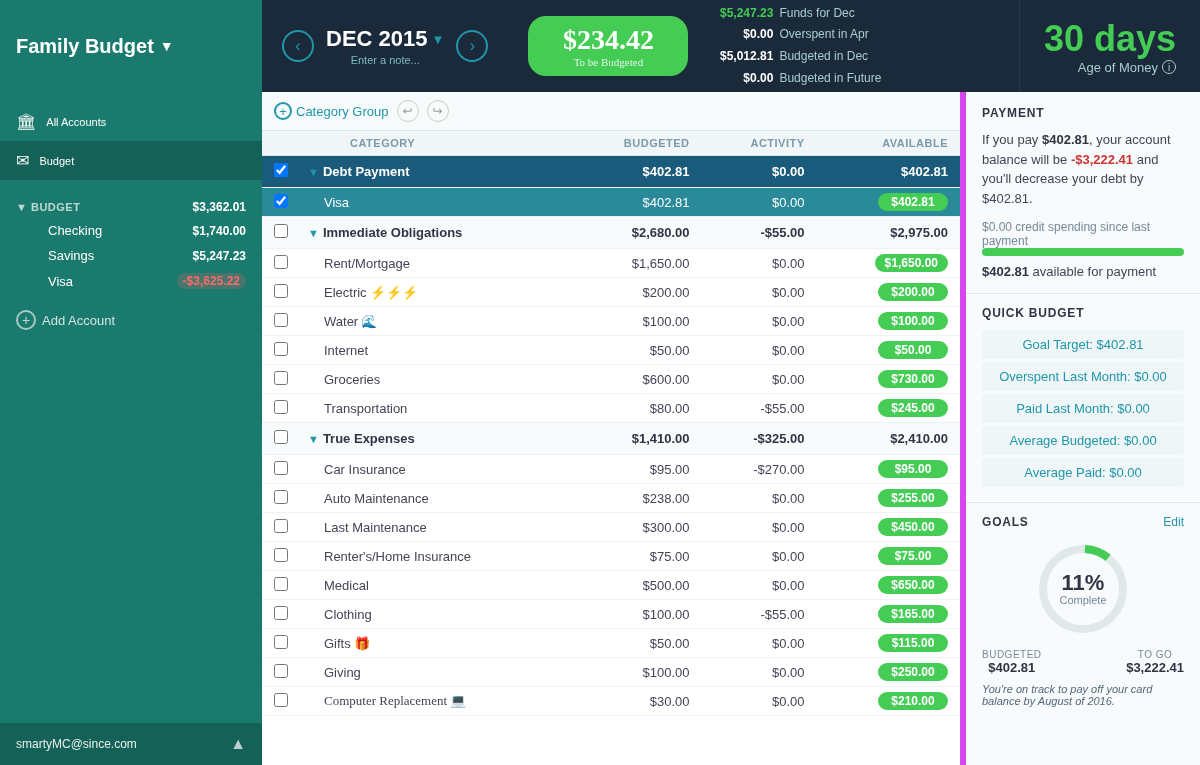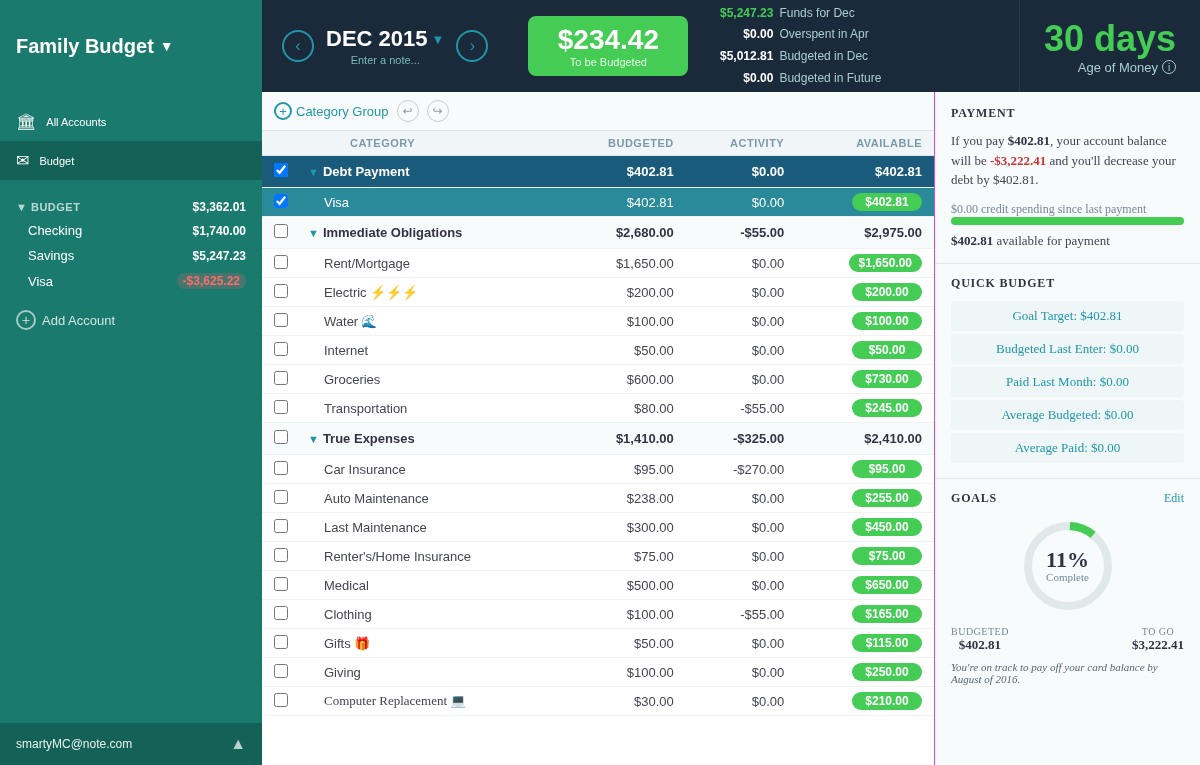--- a/index.html
+++ b/index.html
@@ -11,21 +11,21 @@
     .app-title { color: white; font-size: 20px; font-weight: 700; }
     .app-title-dropdown { color: white; margin-left: 6px; font-size: 14px; }
 
     .header-middle { flex: 1; display: flex; align-items: center; padding: 0 20px; }
     .nav-btn { background: none; border: 2px solid #2196a8; border-radius: 50%; width: 32px; height: 32px; color: #2196a8; cursor: pointer; display: flex; align-items: center; justify-content: center; font-size: 16px; }
     .month-year-area { margin: 16px 12px; text-align: center; }
     .month-year { color: white; font-size: 22px; font-weight: 600; }
     .month-dropdown { color: #2196a8; }
     .enter-note { color: #7ab8c0; font-size: 11px; margin-top: 2px; }
 
-    .budget-amount-box { background: #44cc55; border-radius: 8px; padding: 8px 18px; margin-left: 40px; text-align: center; min-width: 160px; }
+    .budget-amount-box { background: #44cc55; border-radius: 18px; padding: 8px 18px; margin-left: 40px; text-align: center; min-width: 160px; font-family: Liberation Serif, serif; }
     .budget-amount { color: white; font-size: 28px; font-weight: 700; }
     .budget-label { color: rgba(255,255,255,0.85); font-size: 11px; }
 
     .funds-area { margin-left: 20px; color: white; font-size: 12px; line-height: 1.8; }
     .funds-row { display: flex; gap: 6px; }
     .funds-amount { font-weight: 600; min-width: 65px; text-align: right; }
     .funds-green { color: #44cc55; }
     .funds-label { color: #aaccd0; }
 
     .age-money-area { background: #1a2a3a; padding: 0 24px; display: flex; flex-direction: column; align-items: flex-end; justify-content: center; height: 100%; border-left: 1px solid #2a3a4a; }
@@ -41,21 +41,21 @@
     .sidebar-nav { padding: 10px 0; }
     .sidebar-nav-item { display: flex; align-items: center; gap: 10px; padding: 10px 16px; cursor: pointer; color: white; }
     .sidebar-nav-item.active { background: rgba(0,0,0,0.2); }
     .nav-icon { font-size: 16px; }
     .nav-label { font-size: 11px; font-weight: 500; }
 
     .sidebar-section { padding: 6px 0; }
     .sidebar-section-header { display: flex; justify-content: space-between; align-items: center; padding: 4px 16px; }
     .section-label { color: rgba(255,255,255,0.7); font-size: 11px; font-weight: 700; letter-spacing: 0.5px; }
     .section-amount { color: white; font-size: 12px; font-weight: 600; }
-    .sidebar-account { display: flex; justify-content: space-between; align-items: center; padding: 5px 16px 5px 28px; cursor: pointer; color: white; }
+    .sidebar-account { display: flex; justify-content: space-between; align-items: center; padding: 5px 16px 5px 28px; cursor: pointer; color: white; margin-left: 20px; }
     .account-name { font-size: 13px; }
     .account-amount { font-size: 12px; font-weight: 600; }
     .account-negative { color: #ff6b6b; background: rgba(255,107,107,0.2); padding: 1px 6px; border-radius: 10px; }
 
     .add-account-btn { display: flex; align-items: center; gap: 6px; padding: 10px 16px; cursor: pointer; color: rgba(255,255,255,0.8); font-size: 13px; }
     .add-circle { display: inline-flex; align-items: center; justify-content: center; width: 20px; height: 20px; border: 2px solid rgba(255,255,255,0.6); border-radius: 50%; font-size: 14px; color: rgba(255,255,255,0.7); }
 
     .sidebar-footer { margin-top: auto; background: rgba(0,0,0,0.2); padding: 12px 16px; display: flex; justify-content: space-between; align-items: center; }
     .user-email { color: rgba(255,255,255,0.9); font-size: 12px; }
     .sync-icon { color: rgba(255,255,255,0.7); font-size: 16px; cursor: pointer; }
@@ -83,21 +83,21 @@
     .sub-row.selected td { color: white; }
 
     .amount-cell { text-align: right; color: #334; }
     .amount-muted { color: #aabbcc; }
     .amount-green-badge { background: #44cc55; color: white; padding: 2px 10px; border-radius: 12px; font-weight: 600; font-size: 12px; display: inline-block; min-width: 70px; text-align: center; }
 
     .triangle { display: inline-block; margin-right: 4px; color: #2196a8; font-size: 11px; }
     .indent { padding-left: 24px !important; }
 
     
-    .right-panel { width: 266px; flex-shrink: 0; background: #f8fbfc; overflow-y: auto; border-left: 1px solid #d946ef; font-family: Liberation Serif, serif; }
+    .right-panel { width: 240px; flex-shrink: 0; background: #f8fbfc; overflow-y: auto; border-left: 6px solid #d946ef; }
     .panel-section { padding: 14px 16px; border-bottom: 1px solid #dde8ea; }
     .panel-title { font-size: 12px; font-weight: 700; color: #334; letter-spacing: 0.8px; text-transform: uppercase; margin-bottom: 10px; }
 
     .payment-text { font-size: 13px; color: #445; line-height: 1.5; }
     .payment-text strong { color: #334; }
     .payment-text .negative { color: #cc3333; font-weight: 600; }
 
     .credit-bar-area { margin-top: 12px; }
     .credit-label { font-size: 12px; color: #778899; margin-bottom: 0; }
     .credit-bar { height: 8px; background: #44cc55; border-radius: 4px; width: 100%; }
@@ -210,21 +210,21 @@
         <span class="account-amount account-negative">-$3,625.22</span>
       </div>
     </div>
 
     <div class="add-account-btn">
       <span class="add-circle">+</span>
       <span>Add Account</span>
     </div>
 
     <div class="sidebar-footer">
-      <span class="user-email">smartyMC@note.com</span>
+      <span class="user-email">smartyMC@since.com</span>
       <span class="sync-icon">▲</span>
     </div>
   </div>
 
   <div class="budget-area">
     <div class="category-toolbar">
       <div class="add-category-btn">
         <span class="add-category-circle">+</span>
         <span>Category Group</span>
       </div>
@@ -468,21 +468,21 @@
         <div class="credit-bar"></div>
       </div>
       <div class="available-label">
         <strong>$402.81</strong> available for payment
       </div>
     </div>
 
     <div class="quick-budget-section">
       <div class="quick-budget-title">QUICK BUDGET</div>
       <div class="qb-row">Goal Target: $402.81</div>
-      <div class="qb-row">Budgeted Last Enter: $0.00</div>
+      <div class="qb-row">Overspent Last Month: $0.00</div>
       <div class="qb-row">Paid Last Month: $0.00</div>
       <div class="qb-row">Average Budgeted: $0.00</div>
       <div class="qb-row">Average Paid: $0.00</div>
     </div>
 
     <div class="goals-section">
       <div class="goals-header">
         <span class="goals-title">GOALS</span>
         <span class="edit-btn">Edit</span>
       </div>

